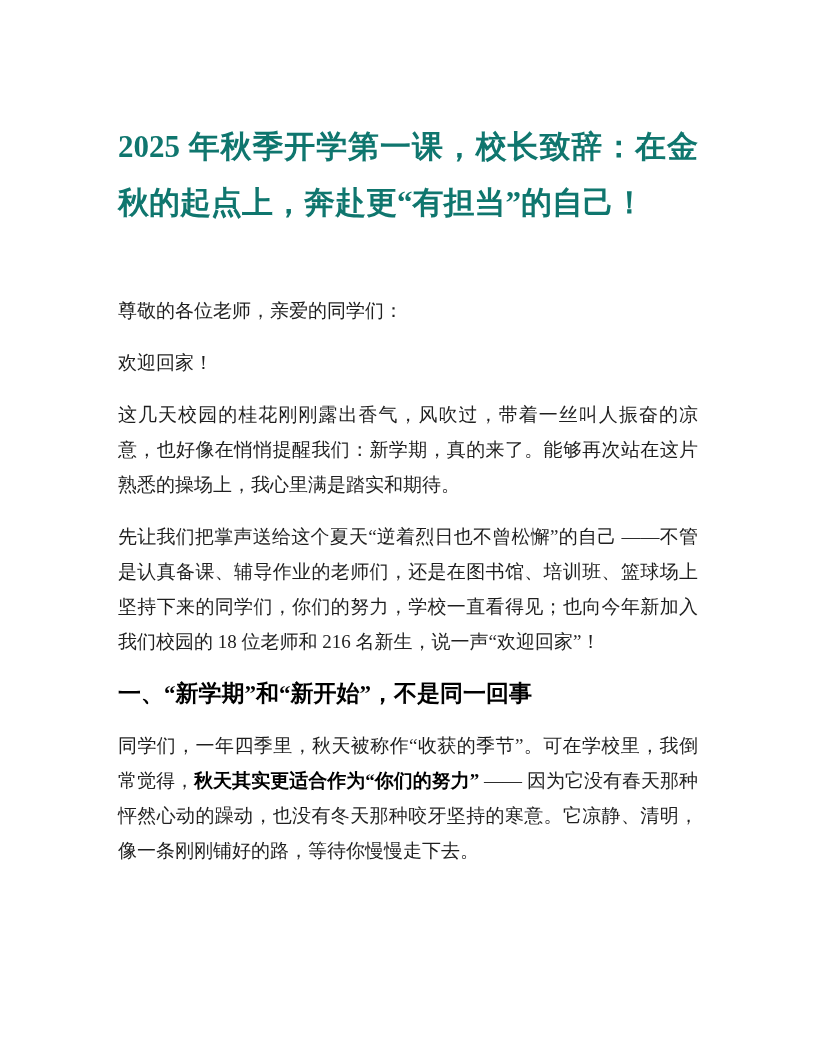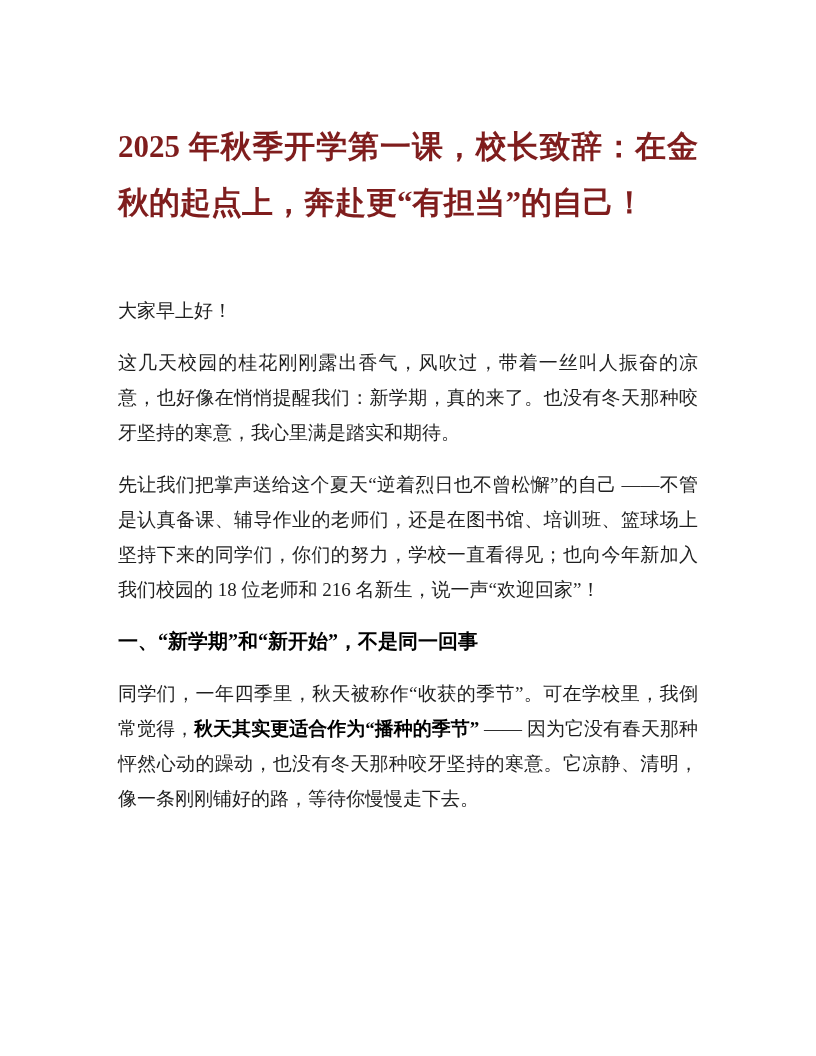--- a/index.html
+++ b/index.html
@@ -16,56 +16,57 @@
     box-sizing: border-box;
     padding: 119px 118px 0 118px;
     overflow: hidden;
     font-family: "Liberation Serif", "DejaVu Serif", serif;
     color: #1f1f1f;
   }
   .doc-title {
     font-size: 31px;
     line-height: 56px;
     font-weight: bold;
-    color: #7f1d1d;
+    color: #0f766e;
     margin: 0 0 62px 0;
     text-align: justify;
   }
   p.body-para {
     font-size: 19px;
     line-height: 35px;
     margin: 0 0 17px 0;
     text-align: justify;
     text-justify: inter-ideograph;
   }
   h2.section-heading {
-    font-size: 20px;
+    font-size: 23px;
     line-height: 35px;
     font-weight: bold;
     color: #000000;
     margin: 0 0 17px 0;
     text-align: left;
   }
   .bold-run {
     font-weight: bold;
     color: #000000;
   }
 </style>
 </head>
 <body>
 
 <div class="page">
 
   <h1 class="doc-title">2025 年秋季开学第一课，校长致辞：在金秋的起点上，奔赴更“有担当”的自己！</h1>
 
+  <p class="body-para">尊敬的各位老师，亲爱的同学们：</p>
 
-  <p class="body-para">大家早上好！</p>
+  <p class="body-para">欢迎回家！</p>
 
-  <p class="body-para">这几天校园的桂花刚刚露出香气，风吹过，带着一丝叫人振奋的凉意，也好像在悄悄提醒我们：新学期，真的来了。也没有冬天那种咬牙坚持的寒意，我心里满是踏实和期待。</p>
+  <p class="body-para">这几天校园的桂花刚刚露出香气，风吹过，带着一丝叫人振奋的凉意，也好像在悄悄提醒我们：新学期，真的来了。能够再次站在这片熟悉的操场上，我心里满是踏实和期待。</p>
 
   <p class="body-para">先让我们把掌声送给这个夏天“逆着烈日也不曾松懈”的自己 ——不管是认真备课、辅导作业的老师们，还是在图书馆、培训班、篮球场上坚持下来的同学们，你们的努力，学校一直看得见；也向今年新加入我们校园的 18 位老师和 216 名新生，说一声“欢迎回家”！</p>
 
   <h2 class="section-heading">一、“新学期”和“新开始”，不是同一回事</h2>
 
-  <p class="body-para"><span>同学们，一年四季里，秋天被称作“收获的季节”。可在学校里，我倒常觉得，</span><span class="bold-run">秋天其实更适合作为“播种的季节”</span><span> —— 因为它没有春天那种怦然心动的躁动，也没有冬天那种咬牙坚持的寒意。它凉静、清明，像一条刚刚铺好的路，等待你慢慢走下去。</span></p>
+  <p class="body-para"><span>同学们，一年四季里，秋天被称作“收获的季节”。可在学校里，我倒常觉得，</span><span class="bold-run">秋天其实更适合作为“你们的努力”</span><span> —— 因为它没有春天那种怦然心动的躁动，也没有冬天那种咬牙坚持的寒意。它凉静、清明，像一条刚刚铺好的路，等待你慢慢走下去。</span></p>
 
 
 </div>
 
 </body></html>

